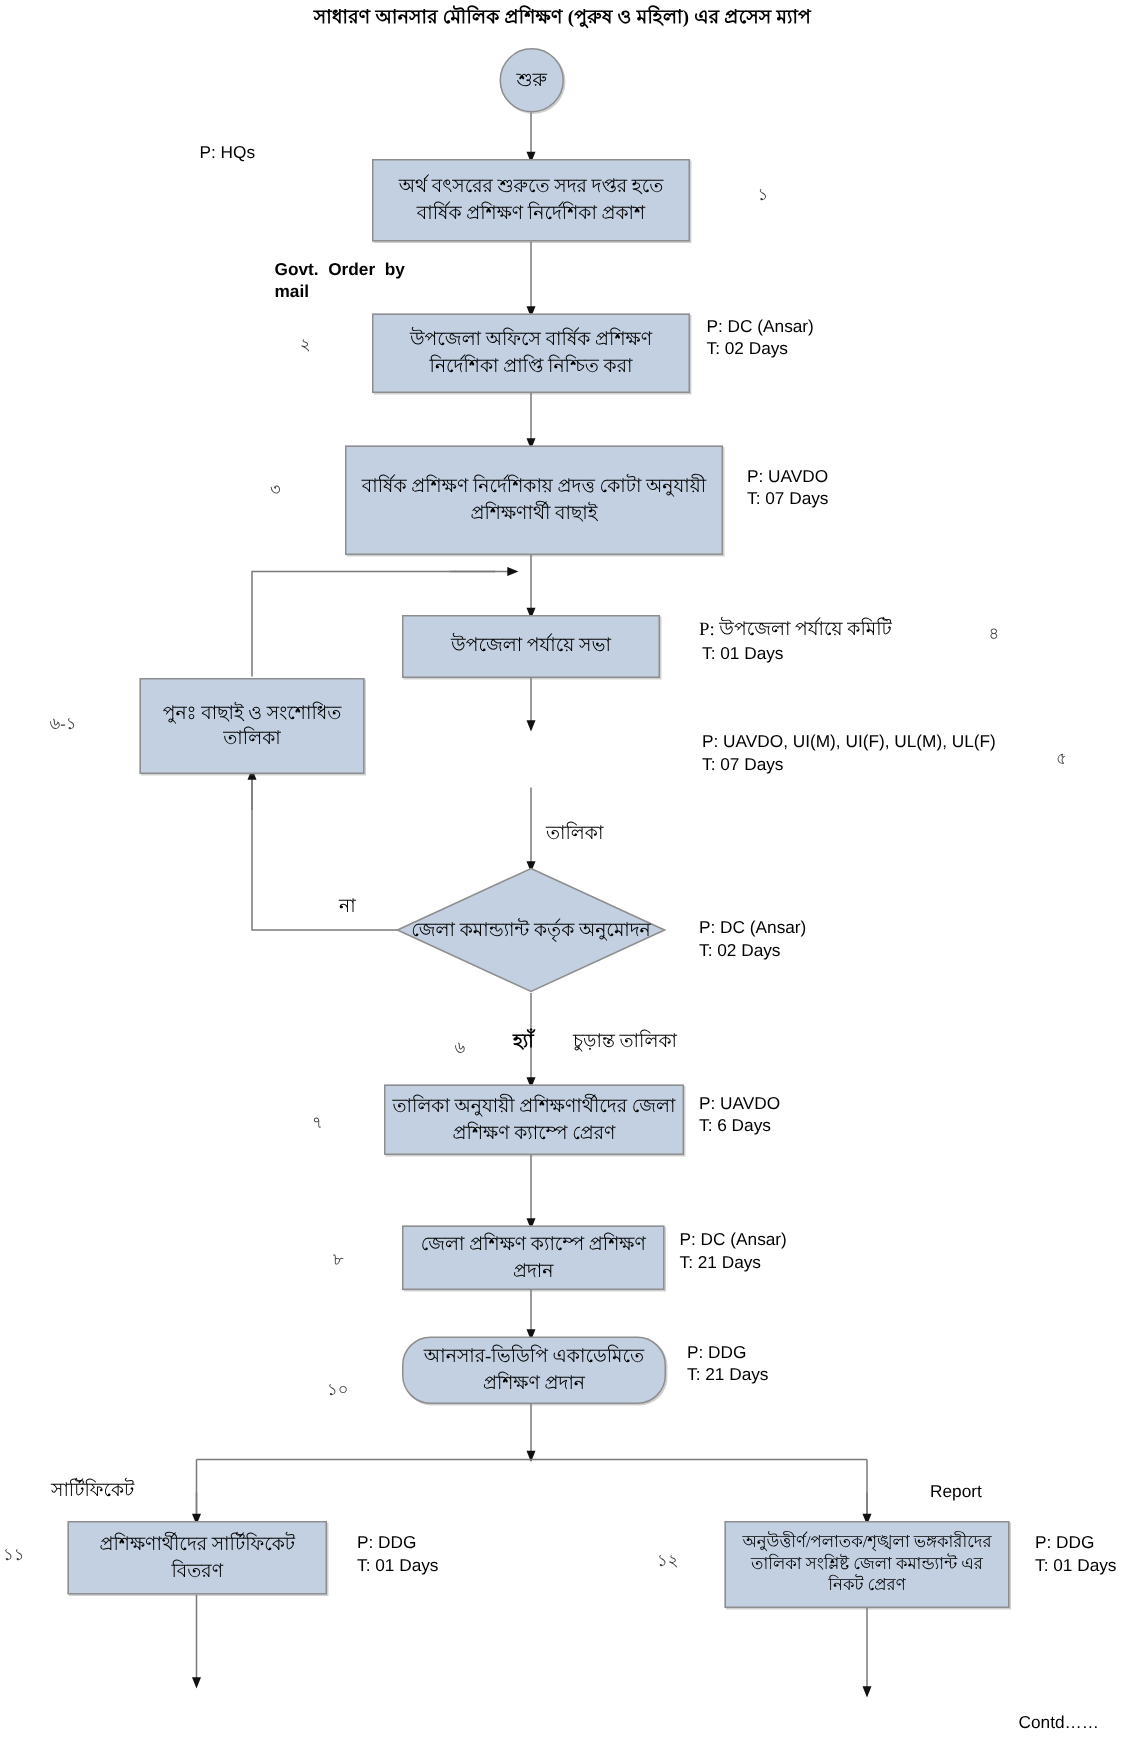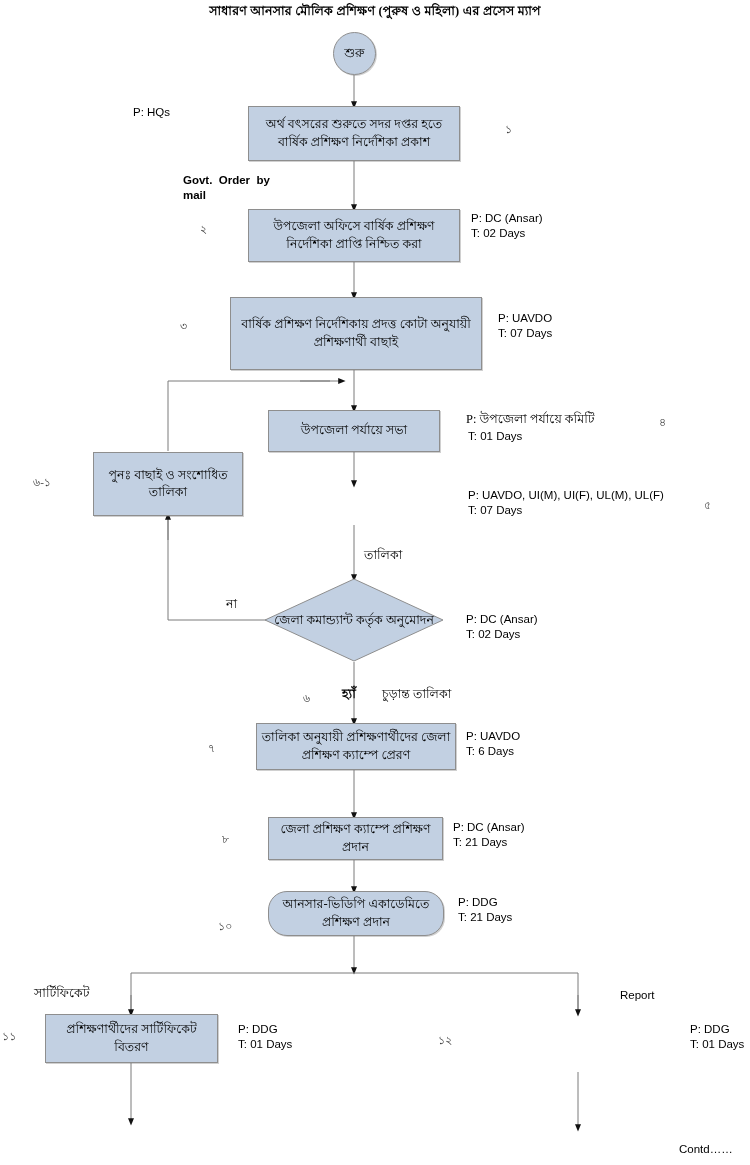--- a/index.html
+++ b/index.html
@@ -174,22 +174,25 @@
   </div>
 
   <div class="node" style="left:268px;top:891px;width:176px;height:45px;border-radius:19px;">
     <span>আনসার-ভিডিপি একাডেমিতে প্রশিক্ষণ প্রদান</span>
   </div>
 
   <div class="node" style="left:45px;top:1014px;width:173px;height:49px;">
     <span>প্রশিক্ষণার্থীদের  সার্টিফিকেট বিতরণ</span>
   </div>
 
-
-  <div class="note" style="left:133px;top:105px;">P: HQs</div>
+  <div class="node" style="left:483px;top:1014px;width:190px;height:58px;font-size:11px;line-height:1.32;">
+    <span>অনুউত্তীর্ণ/পলাতক/শৃঙ্খলা ভঙ্গকারীদের তালিকা সংশ্লিষ্ট  জেলা কমান্ড্যান্ট এর নিকট প্রেরণ</span>
+  </div>
+
+  <div class="note" style="left:133px;top:95px;">P: HQs</div>
 
   <div class="note" style="left:471px;top:211px;">P: DC (Ansar)</div>
   <div class="note" style="left:471px;top:226px;">T: 02 Days</div>
 
   <div class="note" style="left:498px;top:311px;">P: UAVDO</div>
   <div class="note" style="left:498px;top:326px;">T: 07 Days</div>
 
   <div class="note bn" style="left:466px;top:411px;">P: উপজেলা পর্যায়ে কমিটি</div>
   <div class="note" style="left:468px;top:429px;">T: 01 Days</div>
 

